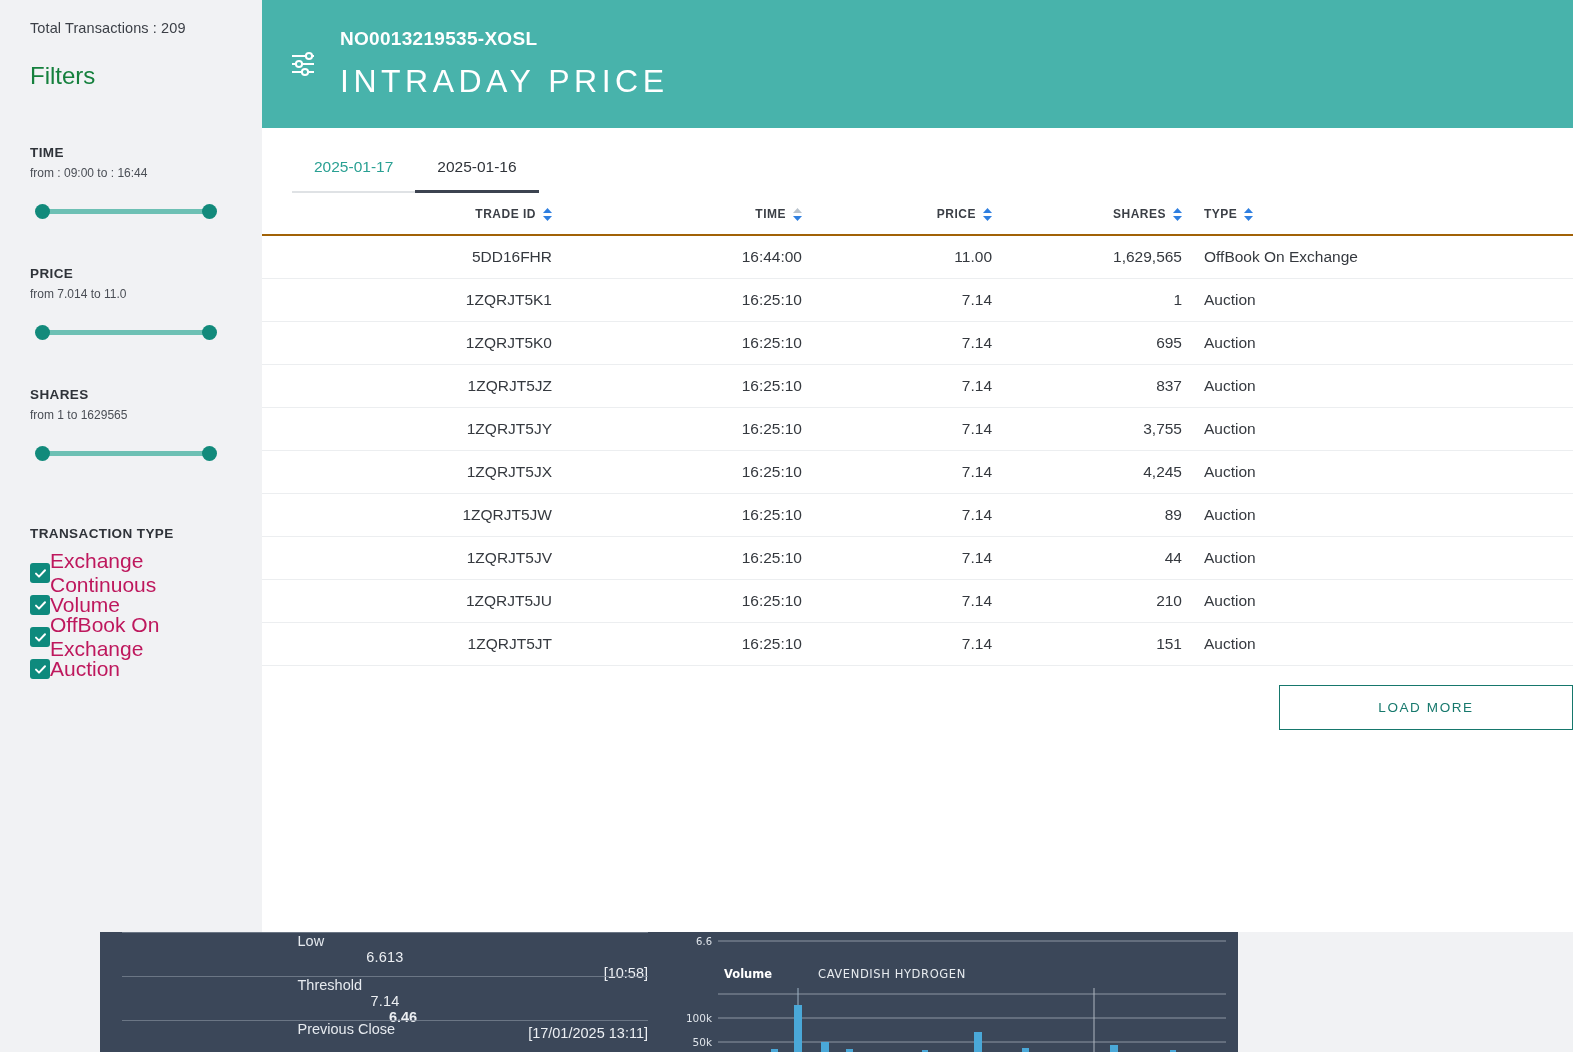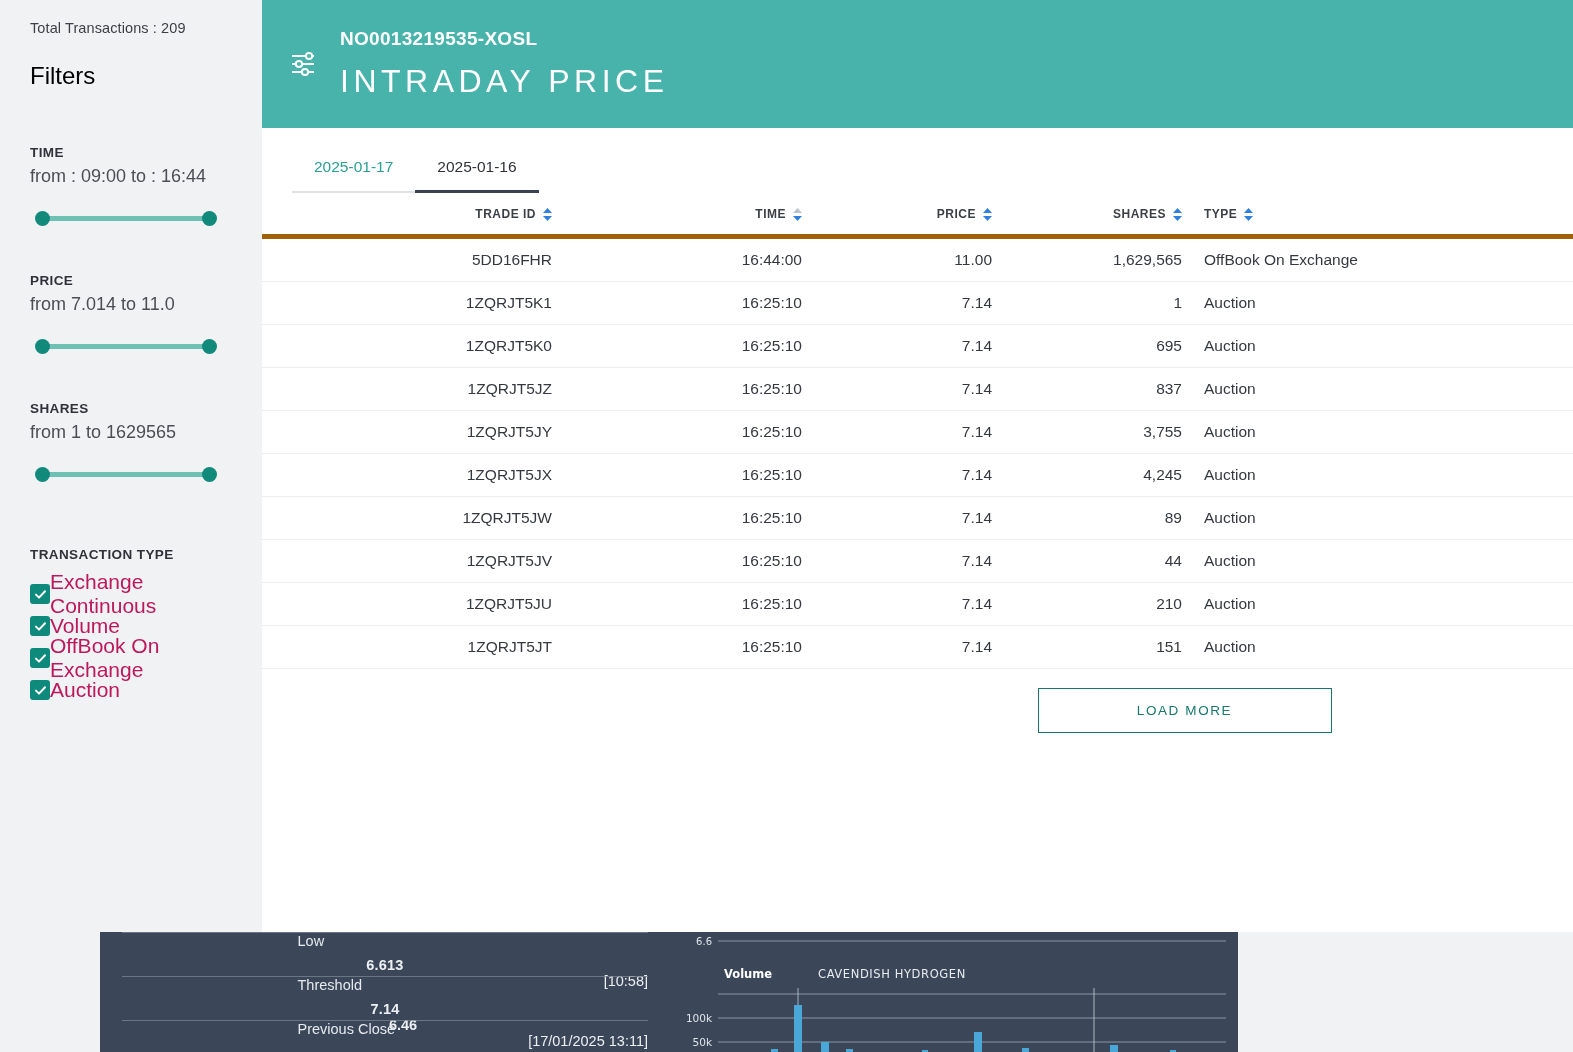--- a/index.html
+++ b/index.html
@@ -12,29 +12,29 @@
   #app { position: relative; width: 1573px; height: 1052px; }
 
   
   .sidebar {
     position: absolute; left: 0; top: 0;
     width: 262px; height: 1052px;
     background: #f1f2f4;
     padding: 20px 30px 0 30px;
   }
   .total-tx { font-size: 14.5px; color: #3b3f46; letter-spacing: .1px; }
-  .filters-title { font-size: 24px; color: #000000; margin-top: 26px; font-weight: 400; }
+  .filters-title { font-size: 24px; color: #15803d; margin-top: 26px; font-weight: 400; }
 
   .filter-block { margin-top: 44px; }
   .filter-block.first { margin-top: 55px; }
   .filter-label {
     font-size: 13.5px; font-weight: 700; color: #2f3339;
     letter-spacing: .4px;
   }
-  .filter-range { font-size: 18px; color: #4a4e55; margin-top: 6px; }
+  .filter-range { font-size: 12px; color: #4a4e55; margin-top: 6px; }
 
   .slider { position: relative; height: 20px; margin-top: 22px; width: 192px; }
   .slider-track {
     position: absolute; left: 8px; right: 8px; top: 7px; height: 5px;
     background: #6dc0b4; border-radius: 3px;
   }
   .slider-handle {
     position: absolute; top: 2px; width: 15px; height: 15px;
     border-radius: 50%; background: #128a7b;
   }
@@ -102,24 +102,24 @@
   th.c-ty, td.c-ty { width: 230px; text-align: left; padding-left: 22px; }
   th.c-sp, td.c-sp { width: 161px; }
   th.c-id .th-inner, th.c-tm .th-inner, th.c-pr .th-inner, th.c-sh .th-inner { float: right; }
   th.c-ty .th-inner { float: left; text-align: center; }
 
   tbody td {
     font-size: 15.5px; color: #35393f; padding: 12px 0;
     border-top: 1px solid #eceef0;
     height: 36px;
   }
-  tbody tr:first-child td { border-top: 5px solid #a16207; margin-left: 34px; }
+  tbody tr:first-child td { border-top: 2px solid #a16207; margin-left: 34px; }
   tbody tr:last-child td { border-bottom: 1px solid #eceef0; }
 
-  .loadmore-wrap { display: flex; justify-content: center; padding-left: 534px; margin-top: 19px; }
+  .loadmore-wrap { display: flex; justify-content: flex-end; padding-left: 534px; margin-top: 19px; }
   .loadmore {
     width: 294px; height: 45px; border: 1px solid #16776c;
     background: #ffffff; color: #17796d; font-size: 13.5px;
     letter-spacing: 1.6px; font-weight: 400; cursor: pointer;
     font-family: "Liberation Sans", sans-serif;
   }
 
   
   .bottom-panel {
     position: absolute; left: 100px; top: 932px;
@@ -128,21 +128,21 @@
     display: flex;
     overflow: hidden;
   }
   .bp-left { width: 570px; padding: 0 22px; position: relative; }
   .bp-rule { height: 1px; background: #7c8694; opacity: .75; }
   .bp-row {
     display: flex; align-items: center; height: 43px;
     color: #eceff3; font-size: 14.5px; flex-direction: column;
   }
   .bp-k { width: 175px; color: #e6eaef; }
-  .bp-v { font-weight: 700; letter-spacing: .2px; margin-top: 8px; }
+  .bp-v { font-weight: 400; letter-spacing: .2px; }
   .bp-v2 { font-weight: 700; margin-left: 36px; }
   .dot { display: inline-block; width: 9px; height: 9px; border-radius: 2px; margin-left: 9px; vertical-align: 1px; }
   .dot.up { background: #2e7d32; }
   .dot.dn { background: #d8312a; }
   .bp-t { margin-left: auto; font-size: 14.5px; color: #eceff3; }
   .bp-row.cut { height: 14px; overflow: hidden; color: #c8d0da; }
 
   .bp-right { flex: 1; position: relative; }
   .chart-svg { display: block; }
 

